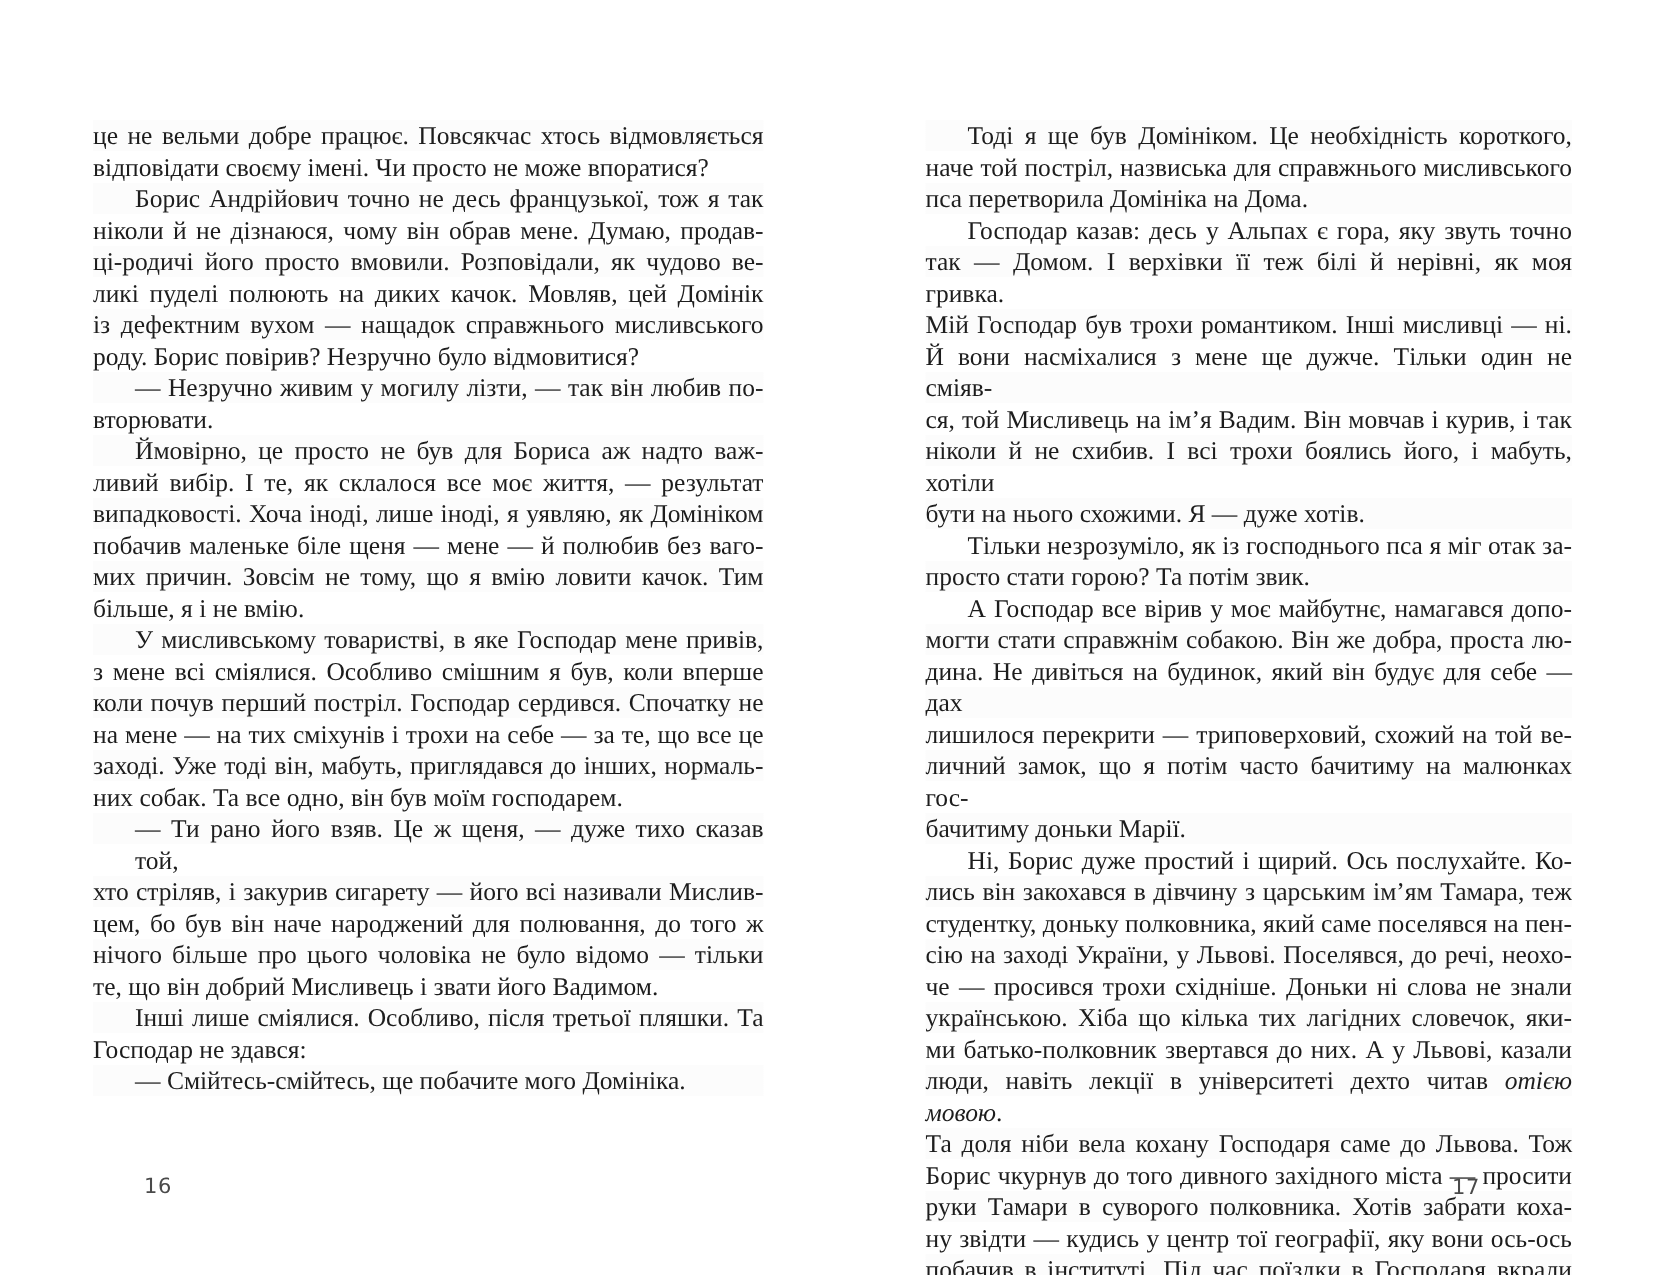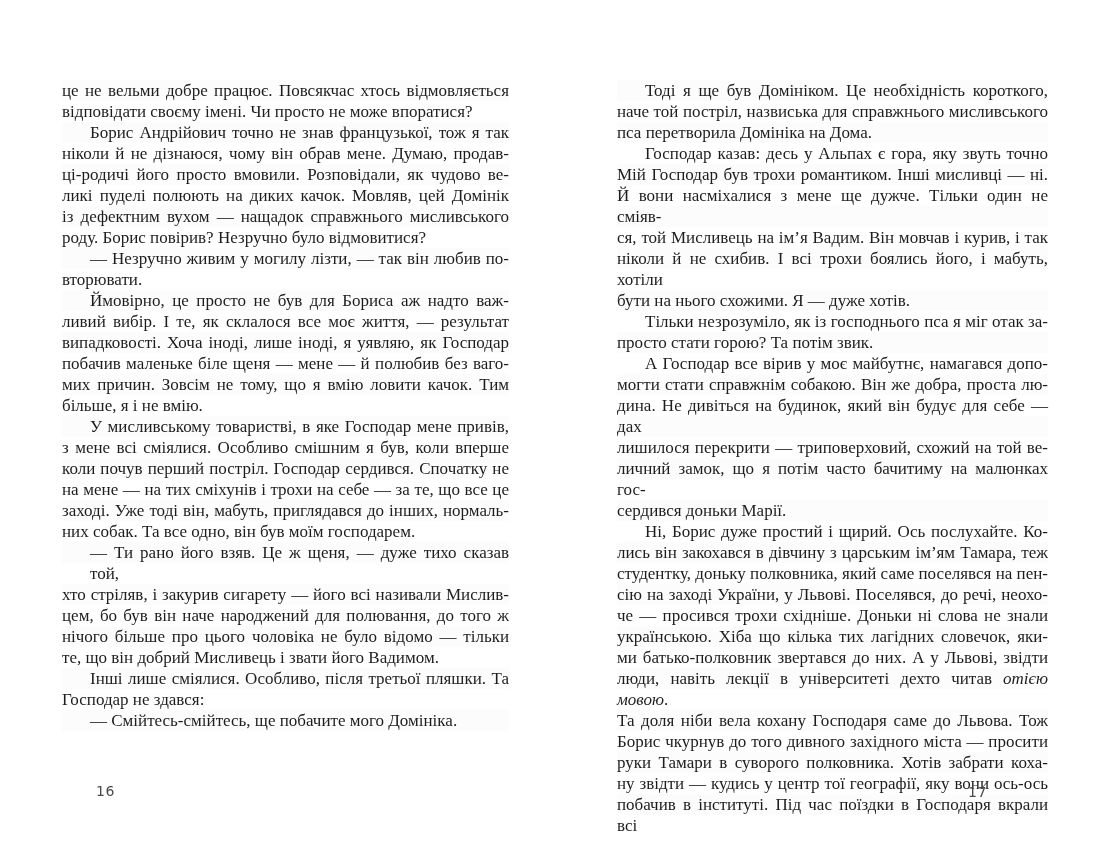--- a/index.html
+++ b/index.html
@@ -50,35 +50,35 @@
 <body>
 
 <div class="spread">
 
   <div class="page-text left">
       <div class="para">
         <div class="line">це не вельми добре працює. Повсякчас хтось відмовляється</div>
         <div class="line last">відповідати своєму імені. Чи просто не може впоратися?</div>
       </div>
       <div class="para">
-        <div class="line indent">Борис Андрійович точно не знав французької, тож я так</div>
+        <div class="line indent">Борис Андрійович точно не десь французької, тож я так</div>
         <div class="line">ніколи й не дізнаюся, чому він обрав мене. Думаю, продав-</div>
         <div class="line">ці-родичі його просто вмовили. Розповідали, як чудово ве-</div>
         <div class="line">ликі пуделі полюють на диких качок. Мовляв, цей Домінік</div>
         <div class="line">із дефектним вухом — нащадок справжнього мисливського</div>
         <div class="line last">роду. Борис повірив? Незручно було відмовитися?</div>
       </div>
       <div class="para">
         <div class="line indent">— Незручно живим у могилу лізти, — так він любив по-</div>
         <div class="line last">вторювати.</div>
       </div>
       <div class="para">
         <div class="line indent">Ймовірно, це просто не був для Бориса аж надто важ-</div>
         <div class="line">ливий вибір. І те, як склалося все моє життя, — результат</div>
-        <div class="line">випадковості. Хоча іноді, лише іноді, я уявляю, як Господар</div>
+        <div class="line">випадковості. Хоча іноді, лише іноді, я уявляю, як Домініком</div>
         <div class="line">побачив маленьке біле щеня — мене — й полюбив без ваго-</div>
         <div class="line">мих причин. Зовсім не тому, що я вмію ловити качок. Тим</div>
         <div class="line last">більше, я і не вмію.</div>
       </div>
       <div class="para">
         <div class="line indent">У мисливському товаристві, в яке Господар мене привів,</div>
         <div class="line">з мене всі сміялися. Особливо смішним я був, коли вперше</div>
         <div class="line">коли почув перший постріл. Господар сердився. Спочатку не</div>
         <div class="line">на мене — на тих сміхунів і трохи на себе — за те, що все це</div>
         <div class="line">заході. Уже тоді він, мабуть, приглядався до інших, нормаль-</div>
@@ -101,46 +101,47 @@
     </div>
 
   <div class="page-text right">
       <div class="para">
         <div class="line indent">Тоді я ще був Домініком. Це необхідність короткого,</div>
         <div class="line">наче той постріл, назвиська для справжнього мисливського</div>
         <div class="line last">пса перетворила Домініка на Дома.</div>
       </div>
       <div class="para">
         <div class="line indent">Господар казав: десь у Альпах є гора, яку звуть точно</div>
+        <div class="line">так — Домом. І верхівки її теж білі й нерівні, як моя гривка.</div>
         <div class="line">Мій Господар був трохи романтиком. Інші мисливці — ні.</div>
         <div class="line">Й вони насміхалися з мене ще дужче. Тільки один не сміяв-</div>
         <div class="line">ся, той Мисливець на ім’я Вадим. Він мовчав і курив, і так</div>
         <div class="line">ніколи й не схибив. І всі трохи боялись його, і мабуть, хотіли</div>
         <div class="line last">бути на нього схожими. Я — дуже хотів.</div>
       </div>
       <div class="para">
         <div class="line indent">Тільки незрозуміло, як із господнього пса я міг отак за-</div>
         <div class="line last">просто стати горою? Та потім звик.</div>
       </div>
       <div class="para">
         <div class="line indent">А Господар все вірив у моє майбутнє, намагався допо-</div>
         <div class="line">могти стати справжнім собакою. Він же добра, проста лю-</div>
         <div class="line">дина. Не дивіться на будинок, який він будує для себе — дах</div>
         <div class="line">лишилося перекрити — триповерховий, схожий на той ве-</div>
         <div class="line">личний замок, що я потім часто бачитиму на малюнках гос-</div>
-        <div class="line last">сердився доньки Марії.</div>
+        <div class="line last">бачитиму доньки Марії.</div>
       </div>
       <div class="para">
         <div class="line indent">Ні, Борис дуже простий і щирий. Ось послухайте. Ко-</div>
         <div class="line">лись він закохався в дівчину з царським ім’ям Тамара, теж</div>
         <div class="line">студентку, доньку полковника, який саме поселявся на пен-</div>
         <div class="line">сію на заході України, у Львові. Поселявся, до речі, неохо-</div>
         <div class="line">че — просився трохи східніше. Доньки ні слова не знали</div>
         <div class="line">українською. Хіба що кілька тих лагідних словечок, яки-</div>
-        <div class="line">ми батько-полковник звертався до них. А у Львові, звідти</div>
+        <div class="line">ми батько-полковник звертався до них. А у Львові, казали</div>
         <div class="line">люди, навіть лекції в університеті дехто читав <i>отією мовою</i>.</div>
         <div class="line">Та доля ніби вела кохану Господаря саме до Львова. Тож</div>
         <div class="line">Борис чкурнув до того дивного західного міста — просити</div>
         <div class="line">руки Тамари в суворого полковника. Хотів забрати коха-</div>
         <div class="line">ну звідти — кудись у центр тої географії, яку вони ось-ось</div>
         <div class="line last">побачив в інституті. Під час поїздки в Господаря вкрали всі</div>
       </div>
     </div>
 
   <div class="page-number left">16</div>

